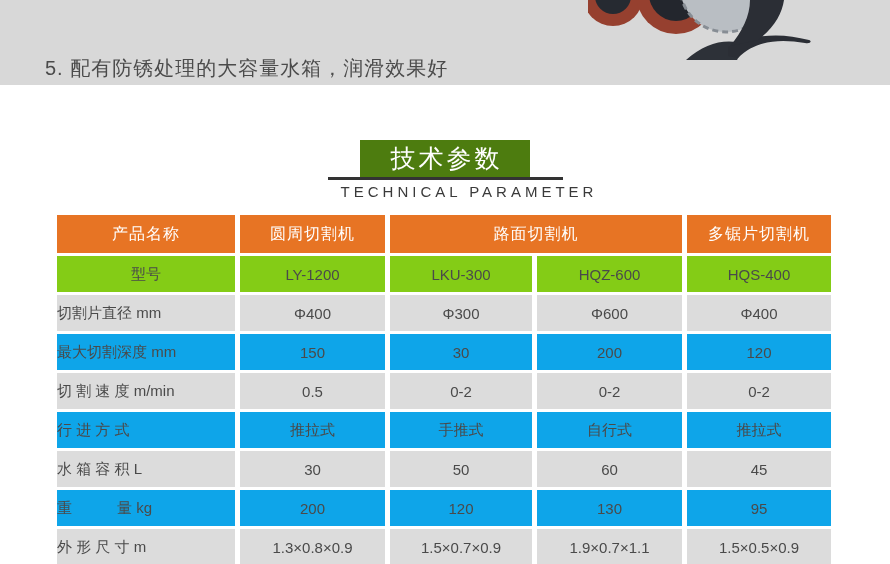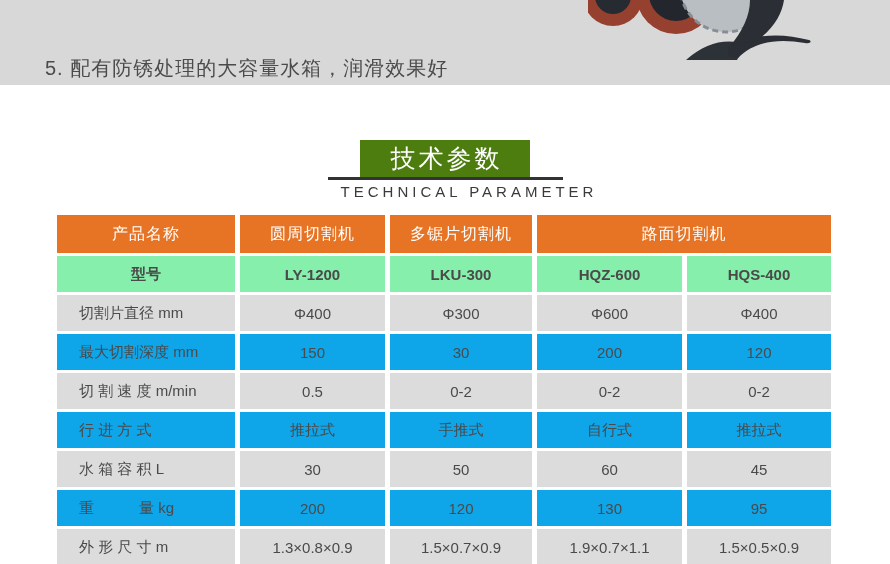--- a/index.html
+++ b/index.html
@@ -45,23 +45,23 @@
     gap:3px 5px;
   }
   .cell{
     display:flex;align-items:center;justify-content:center;
     font-size:15px;color:#4a4a4a;white-space:pre;
   }
   .hdr{
     background:#e77424;color:#ffffff;font-size:16px;letter-spacing:1px;
   }
   .span2{grid-column:span 2;}
-  .label-cell{justify-content:flex-start;padding-left:22px;box-sizing:border-box;}
+  .label-cell{justify-content:flex-start;box-sizing:border-box;}
   .label-cell.center{justify-content:center;padding-left:0;}
-  .w{background:#86efac;font-weight:bold;}
+  .w{background:#84cc16;}
   .l{background:#0ea5e9;}
   .g{background:#dcdcdc;}
 </style>
 </head>
 <body>
 
 <div class="banner">
   <div class="banner-text">
     <div class="l1">5. 配有防锈处理的大容量水箱，润滑效果好</div>
     
@@ -84,22 +84,22 @@
 </div>
 
 <div class="title-cn">技术参数</div>
 <div class="title-line"></div>
 <div class="title-en">TECHNICAL PARAMETER</div>
 
 <div class="spec-table">
 
   <div class="cell hdr">产品名称</div>
   <div class="cell hdr">圆周切割机</div>
+  <div class="cell hdr span2">路面切割机</div>
   <div class="cell hdr">多锯片切割机</div>
-  <div class="cell hdr span2">路面切割机</div>
 
   <div class="cell w label-cell center">型号</div>
   <div class="cell w">LY-1200</div>
   <div class="cell w">LKU-300</div>
   <div class="cell w">HQZ-600</div>
   <div class="cell w">HQS-400</div>
 
   <div class="cell g label-cell">切割片直径 mm</div>
   <div class="cell g">Φ400</div>
   <div class="cell g">Φ300</div>

